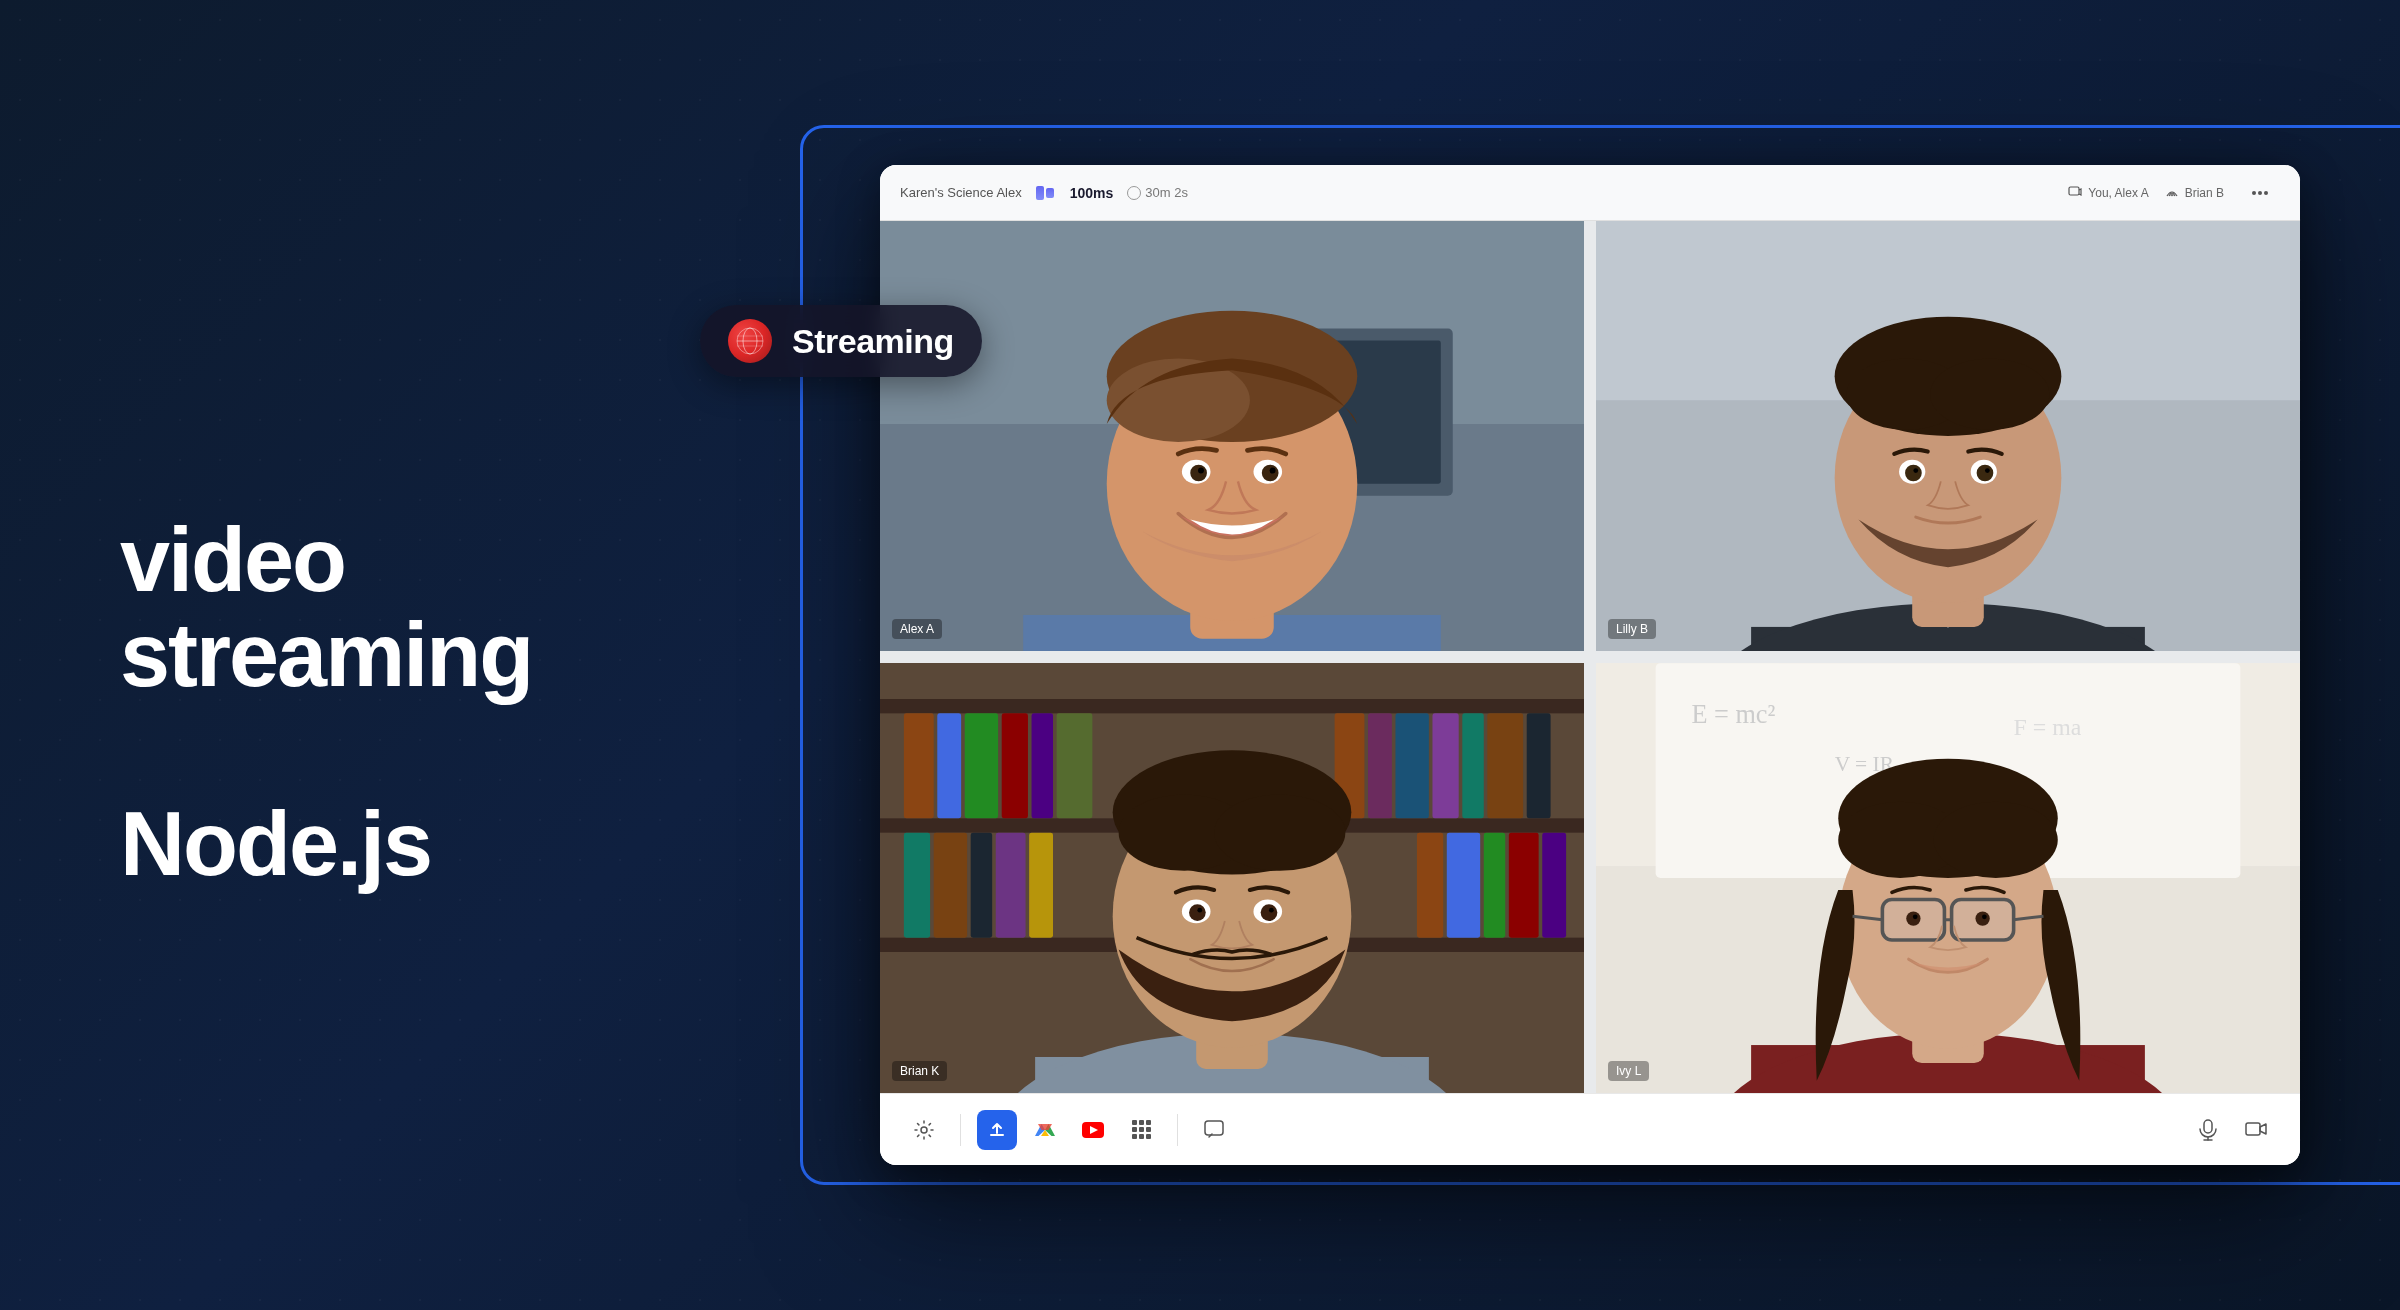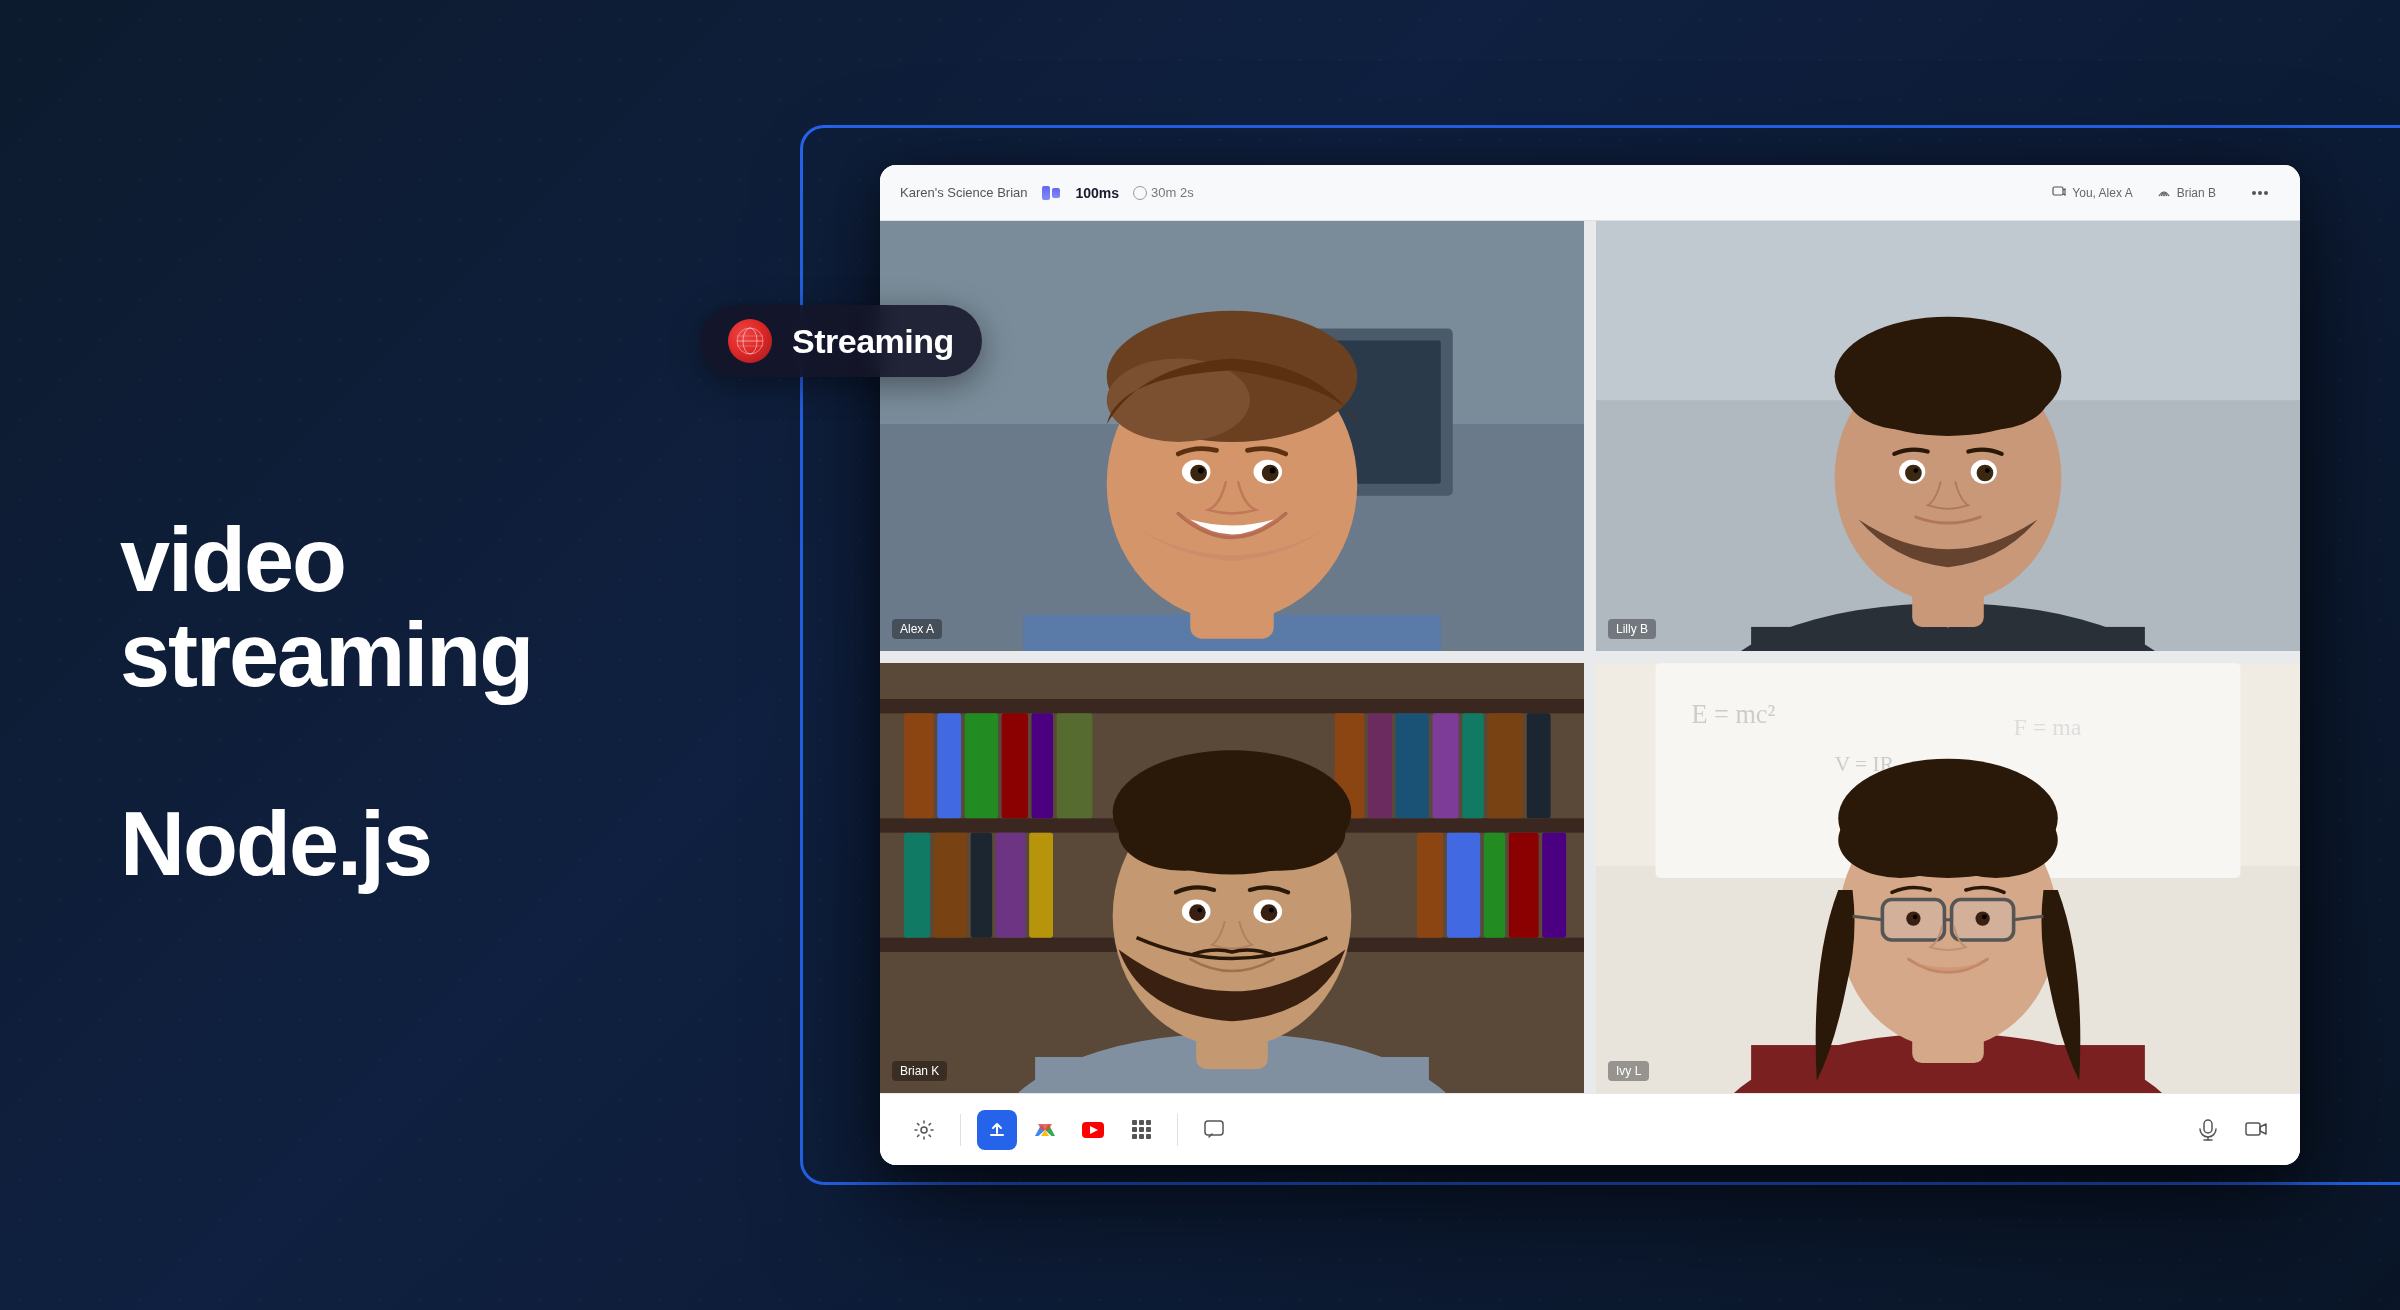--- a/index.html
+++ b/index.html
@@ -145,21 +145,21 @@
       width: 14px;
       height: 14px;
       border: 1.5px solid #999;
       border-radius: 50%;
       position: relative;
     }
 
     .browser-header-right {
       display: flex;
       align-items: center;
-      gap: 24px;
+      gap: 16px;
     }
 
     .participant-label {
       font-size: 12px;
       color: #666;
       display: flex;
       align-items: center;
       gap: 4px;
     }
 
@@ -343,21 +343,21 @@
       </svg>
     </div>
     <span class="streaming-text">Streaming</span>
   </div>
 
   <div class="browser-window">
 
     <div class="browser-header">
       <div class="browser-header-left">
 
-        <span class="room-name">Karen's Science Brian</span>
+        <span class="room-name">Karen's Science Alex</span>
 
         <div class="brand-logo">
           <div class="logo-icon">
             <div class="logo-bar"></div>
             <div class="logo-bar-2"></div>
           </div>
           <span class="logo-text">100ms</span>
         </div>
 
         <div class="timer">

